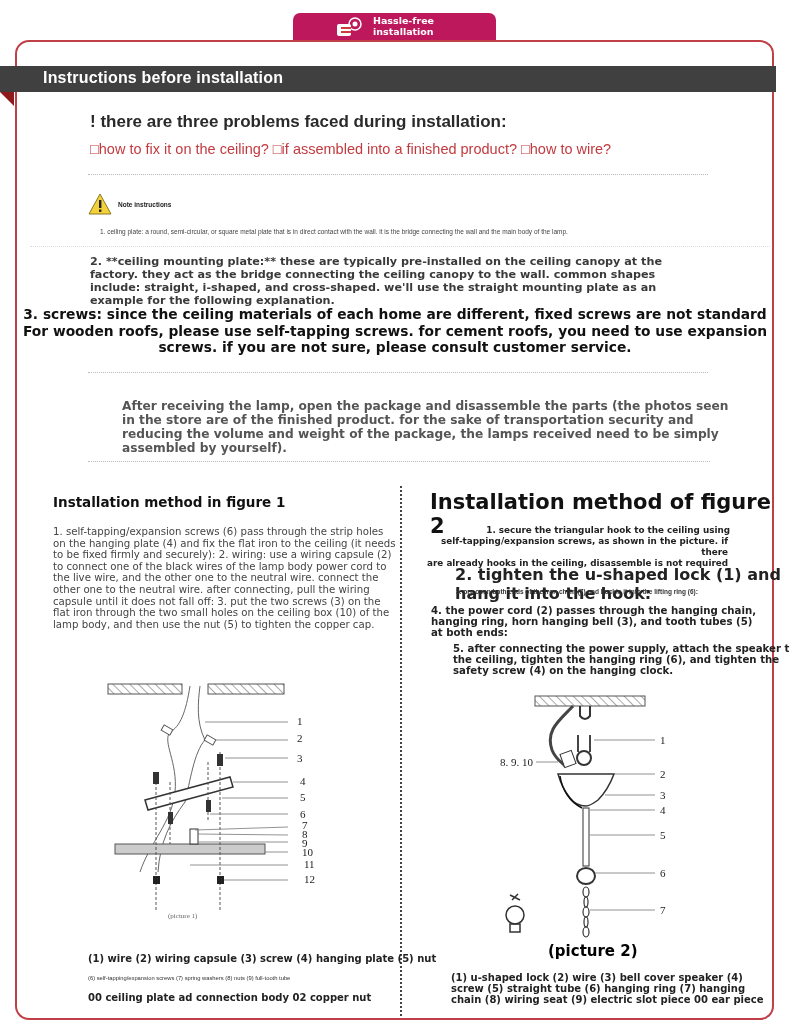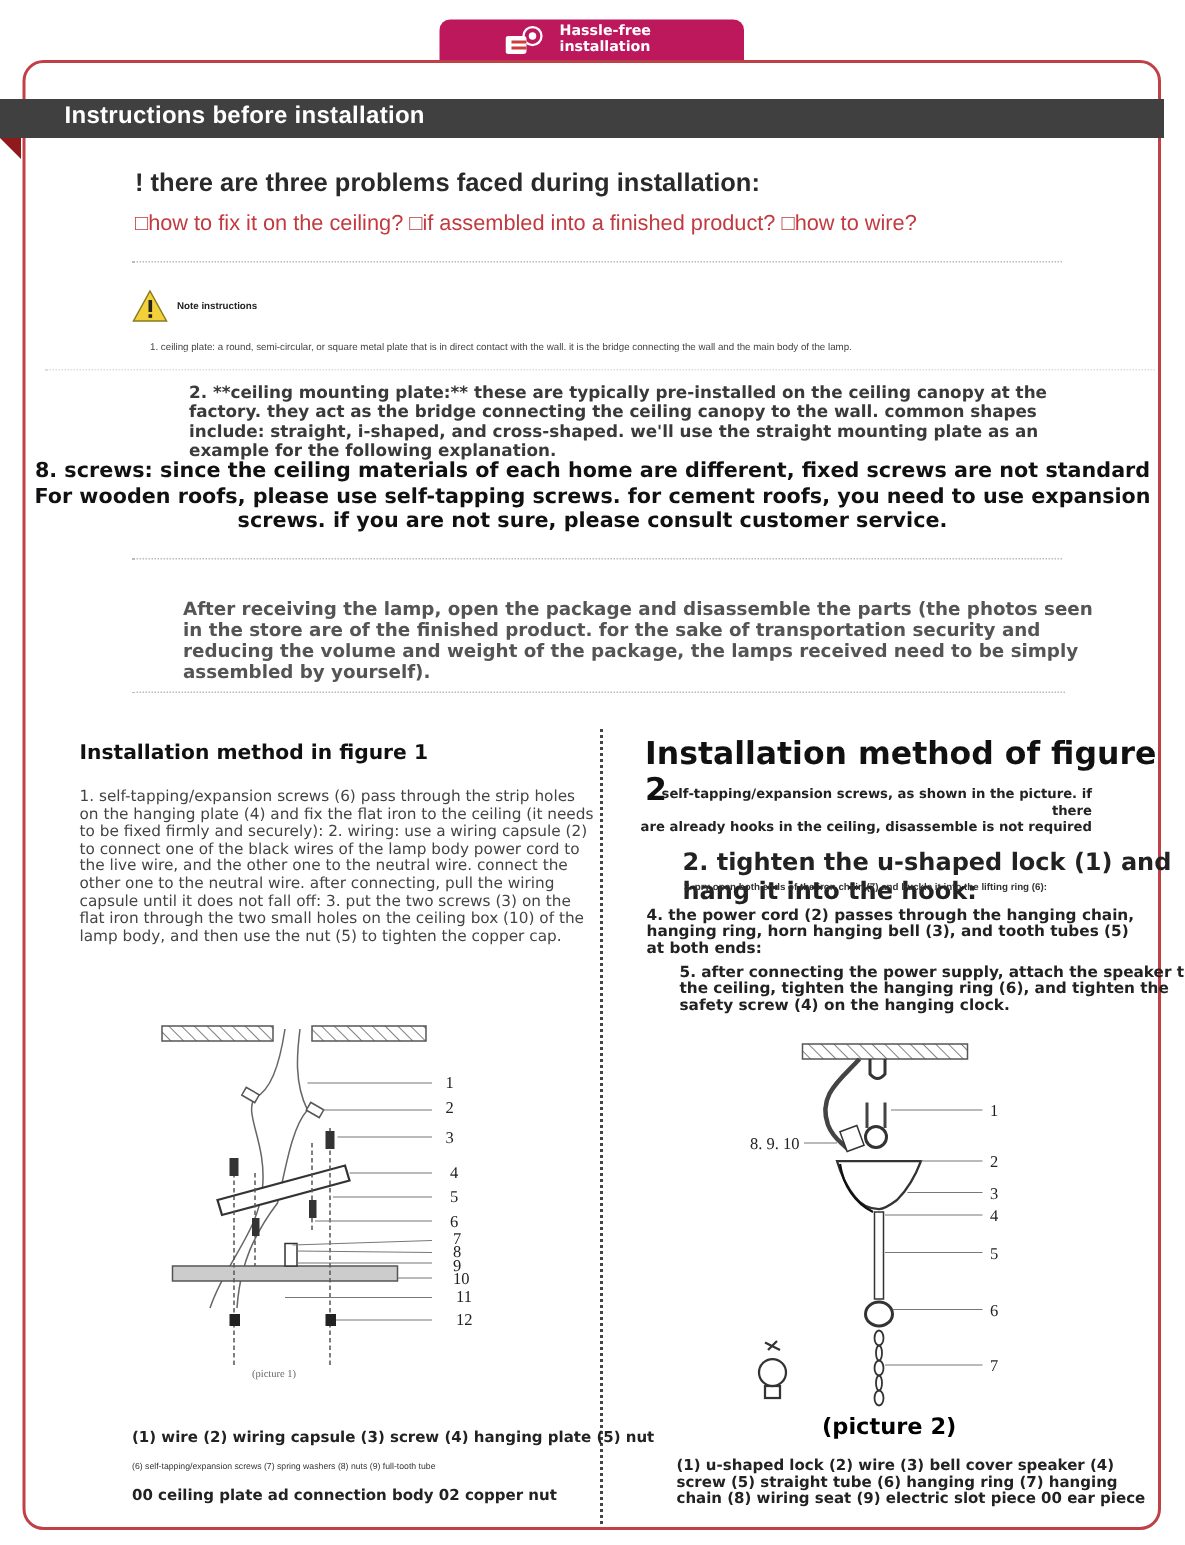--- a/index.html
+++ b/index.html
@@ -16,21 +16,21 @@
 
   .problems-title { position: absolute; left: 90px; top: 112px; font-size: 17px; font-weight: bold; color: #2a2a2a; font-family: "Liberation Sans", sans-serif; }
   .problems-list { position: absolute; left: 90px; top: 141px; font-size: 14.5px; color: #c23a3f; font-family: "Liberation Sans", sans-serif; }
   .dotline { position: absolute; height: 0; border-top: 1px dotted #bbb; }
 
   .note-row { position: absolute; left: 88px; top: 193px; display: flex; align-items: center; }
   .note-row .warn { width: 24px; height: 22px; }
   .note-row .note-label { font-size: 6.5px; margin-left: 6px; color: #222; font-weight: bold; font-family: "Liberation Sans", sans-serif; }
   .note-1 { position: absolute; left: 100px; top: 228px; font-size: 6.5px; color: #444; font-family: "Liberation Sans", sans-serif; }
 
-  .note-2 { position: absolute; left: 90px; top: 255px; width: 610px; font-size: 11.2px; line-height: 13px; color: #3a3a3a; font-weight: bold; font-family: "DejaVu Sans", sans-serif; margin-left: 36px; }
+  .note-2 { position: absolute; left: 90px; top: 255px; width: 610px; font-size: 11.2px; line-height: 13px; color: #3a3a3a; font-weight: bold; font-family: "DejaVu Sans", sans-serif; }
   .note-3 { position: absolute; left: 22px; top: 306px; width: 746px; text-align: center; font-size: 13.8px; line-height: 16.5px; color: #111; font-weight: bold; font-family: "DejaVu Sans", sans-serif; }
 
   .after-text { position: absolute; left: 88px; top: 399px; width: 620px; font-size: 12.2px; line-height: 14px; color: #555; font-weight: bold; font-family: "DejaVu Sans", sans-serif; margin-left: 34px; }
 
   .vdivider { position: absolute; left: 400px; top: 486px; height: 530px; border-left: 2px dotted #444; }
 
   .fig1-title { position: absolute; left: 53px; top: 494px; font-size: 13.5px; font-weight: bold; color: #111; font-family: "DejaVu Sans", sans-serif; }
   .fig1-text { position: absolute; left: 53px; top: 526px; width: 345px; font-size: 10.2px; line-height: 11.6px; color: #444; font-family: "DejaVu Sans", sans-serif; }
 
   .fig2-title { position: absolute; left: 430px; top: 490px; font-size: 21px; font-weight: bold; color: #111; font-family: "DejaVu Sans", sans-serif; }
@@ -83,21 +83,21 @@
   <svg class="warn" viewBox="0 0 24 22">
     <polygon points="12,1 23,21 1,21" fill="#f3d13a" stroke="#8a7a20" stroke-width="1"></polygon>
     <rect x="11" y="7" width="2.4" height="8" fill="#222"></rect>
     <rect x="11" y="16.5" width="2.4" height="2.4" fill="#222"></rect>
   </svg>
   <span class="note-label">Note instructions</span>
 </div>
 <div class="note-1">1. ceiling plate: a round, semi-circular, or square metal plate that is in direct contact with the wall. it is the bridge connecting the wall and the main body of the lamp.</div>
 <div class="dotline" style="left:30px; top:246px; width:740px; border-top-color:#ddd;"></div>
 <div class="note-2">2. **ceiling mounting plate:** these are typically pre-installed on the ceiling canopy at the factory. they act as the bridge connecting the ceiling canopy to the wall. common shapes include: straight, i-shaped, and cross-shaped. we'll use the straight mounting plate as an example for the following explanation.</div>
-<div class="note-3">8. screws: since the ceiling materials of each home are different, fixed screws are not standard For wooden roofs, please use self-tapping screws. for cement roofs, you need to use expansion screws. if you are not sure, please consult customer service.</div>
+<div class="note-3">3. screws: since the ceiling materials of each home are different, fixed screws are not standard For wooden roofs, please use self-tapping screws. for cement roofs, you need to use expansion screws. if you are not sure, please consult customer service.</div>
 <div class="dotline" style="left:88px; top:372px; width:620px;"></div>
 
 <div class="after-text">After receiving the lamp, open the package and disassemble the parts (the photos seen in the store are of the finished product. for the sake of transportation security and reducing the volume and weight of the package, the lamps received need to be simply assembled by yourself).</div>
 <div class="dotline" style="left:88px; top:461px; width:622px;"></div>
 
 <div class="vdivider"></div>
 
 <div class="fig1-title">Installation method in figure 1</div>
 <div class="fig1-text">1. self-tapping/expansion screws (6) pass through the strip holes on the hanging plate (4) and fix the flat iron to the ceiling (it needs to be fixed firmly and securely): 2. wiring:  use a wiring capsule (2) to connect one of the black wires of the lamp body power cord to the live wire, and the other one to the neutral wire. connect the other one to the neutral wire. after connecting, pull the wiring capsule until it does not fall off: 3. put the two screws (3) on the flat iron through the two small holes on the ceiling box (10) of the lamp body, and then use the nut (5) to tighten the copper cap.</div>
 
@@ -158,20 +158,21 @@
   </g>
   <text x="68" y="246" font-family="Liberation Serif, serif" font-size="7" fill="#666">(picture 1)</text>
 </svg>
 
 <div class="legend1-a">(1) wire (2) wiring capsule (3) screw (4) hanging plate (5) nut</div>
 <div class="legend1-b">(6) self-tapping/expansion screws (7) spring washers (8) nuts (9) full-tooth tube</div>
 <div class="legend1-c">00 ceiling plate ad connection body 02 copper nut</div>
 
 <div class="fig2-title">Installation method of figure 2</div>
 <div class="fig2-step1">
+  <span class="l1" style="padding-right:0;">1. secure the triangular hook to the ceiling using</span>
   <span class="l1">self-tapping/expansion screws, as shown in the picture. if there</span>
   <span class="l1">are already hooks in the ceiling, disassemble is not required</span>
 </div>
 <div class="fig2-step2">2. tighten the u-shaped lock (1) and hang it into the hook:</div>
 <div class="fig2-step3">3. pry open both ends of the iron chain (7) and buckle it into the lifting ring (6):</div>
 <div class="fig2-step4">4. the power cord (2) passes through the hanging chain, hanging ring, horn hanging bell (3), and tooth tubes (5) at both ends:</div>
 <div class="fig2-step5">5. after connecting the power supply, attach the speaker to the ceiling, tighten the hanging ring (6), and tighten the safety screw (4) on the hanging clock.</div>
 
 <svg class="diagram2" viewBox="0 0 200 250">
   <defs>

